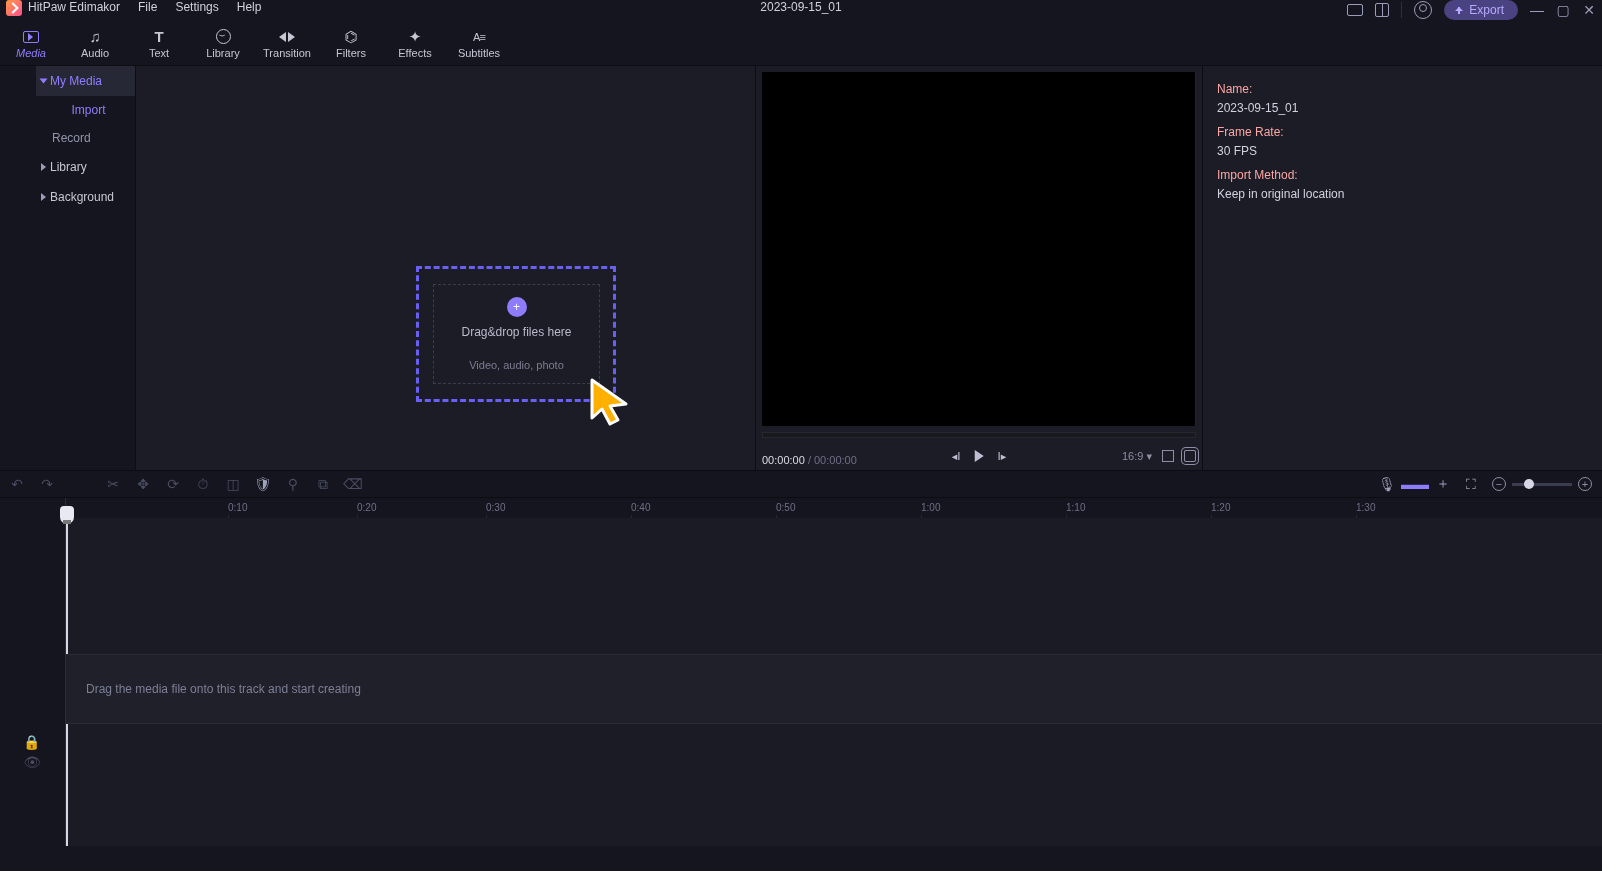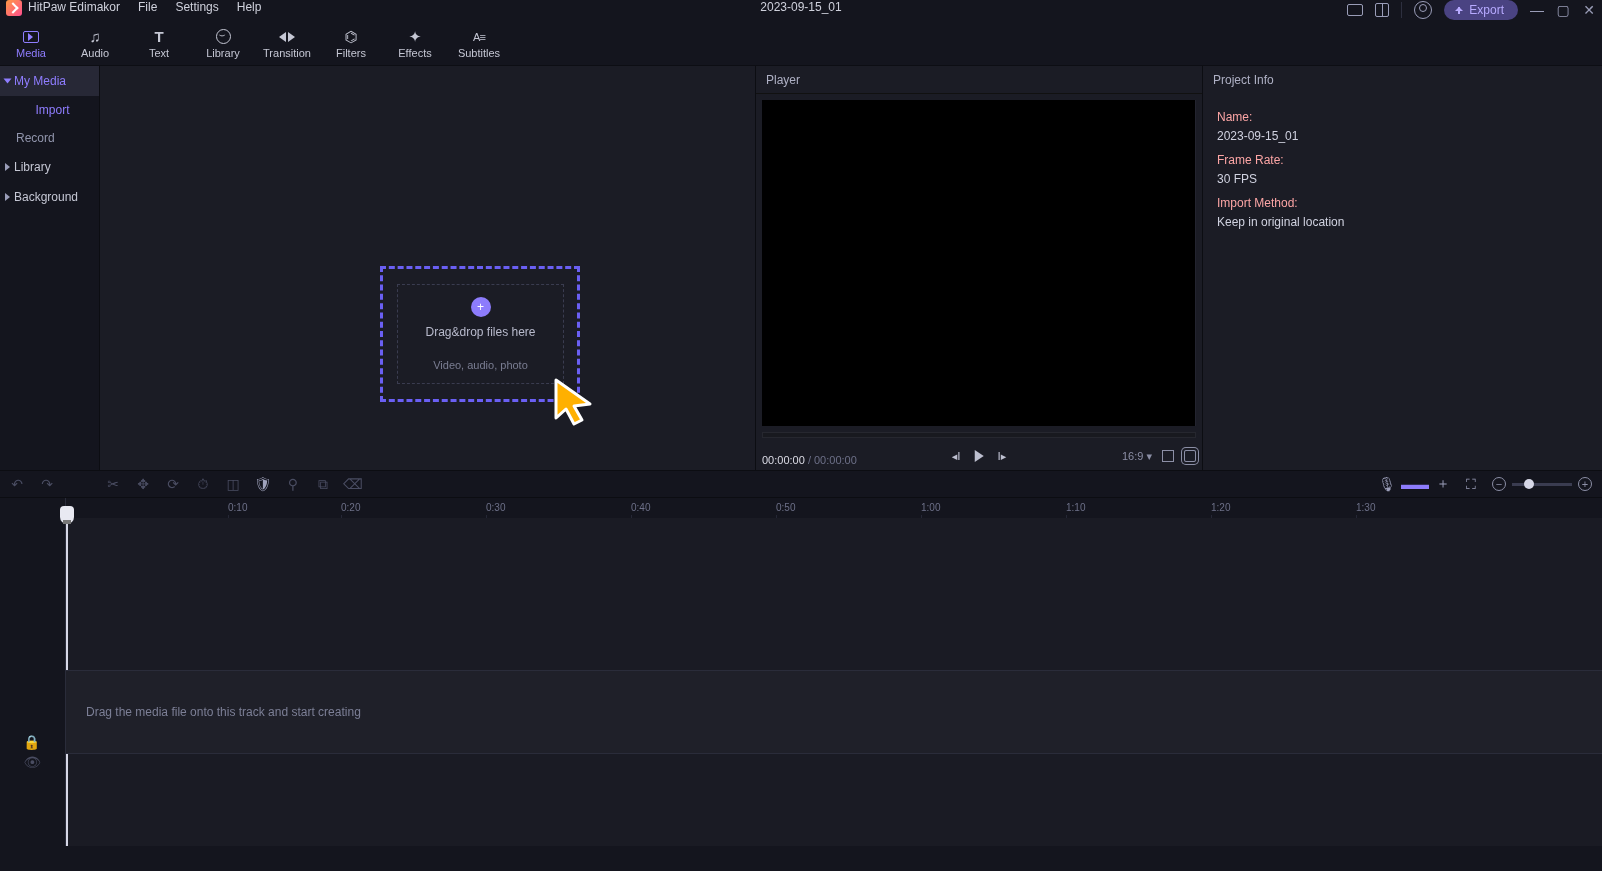--- a/index.html
+++ b/index.html
@@ -25,41 +25,41 @@
     .export-btn .up::before{ content:""; position:absolute; left:4px; top:2px; width:2px; height:7px; background:#b7aaff; }
     .export-btn .up::after{ content:""; position:absolute; left:1px; top:2px; width:0; height:0; border-left:4px solid transparent; border-right:4px solid transparent; border-bottom:4px solid #b7aaff; }
     .winctrl { width:14px; height:14px; display:flex; align-items:center; justify-content:center; color:#9a9db8; font-size:14px;}
     .winctrl.close::before{content:"✕";}
     .winctrl.max::before{content:"▢";}
     .winctrl.min::before{content:"—";}
 
     
     .ribbon { height: 44px; background:#14151e; border-bottom:1px solid #0d0e14; display:flex; align-items:center; padding: 0 8px; gap: 18px; }
     .tool { display:flex; flex-direction:column; align-items:center; justify-content:center; gap:2px; width: 46px; color:#c5c7d4; font-size:11px; }
-    .tool.active { color:#8f7dff; }
+    .tool.active { color:#8f7dff;font-style:italic; }
     .tool .ic { width:18px; height:16px; display:flex; align-items:center; justify-content:center; }
     .ic-media { width:16px; height:12px; border:1.5px solid currentColor; border-radius:2px; position:relative; }
     .ic-media::after{content:"";position:absolute; left:4px; top:1px; width:0;height:0;border-top:4px solid transparent;border-bottom:4px solid transparent;border-left:5px solid currentColor;}
     .ic-audio::before{content:"♫"; font-size:15px;}
     .ic-text::before{content:"T"; font-size:15px; font-weight:700;}
     .ic-sticker{width:15px;height:15px;border:1.5px solid currentColor;border-radius:50%;position:relative;}
     .ic-sticker::after{content:"⌣";position:absolute;top:-2px;left:2px;font-size:11px;}
     .ic-trans{width:16px;height:10px;position:relative;}
     .ic-trans::before,.ic-trans::after{content:"";position:absolute;width:0;height:0;border-top:5px solid transparent;border-bottom:5px solid transparent;}
     .ic-trans::before{border-right:7px solid currentColor;left:0;}
     .ic-trans::after{border-left:7px solid currentColor;right:0;}
     .ic-filters::before{content:"⌬";font-size:15px;}
     .ic-effects::before{content:"✦";font-size:15px; position:relative;}
     .ic-sub::before{content:"A≡";font-size:11px;letter-spacing:-1px;}
 
     
     .main-row { display:flex; height: 404px; }
 
     
-    .sidebar { width: 100px; background:#14151e; border-right:1px solid #0c0d12; display:flex; flex-direction:column; }
+    .sidebar { width: 100px; background:#14151e; border-right:1px solid #0c0d12; display:flex; flex-direction:column;margin-left:36px; }
     .side-item { padding: 8px 10px 8px 14px; font-size:12px; color:#c5c7d4; display:flex; align-items:center; }
     .side-item.sel { background:#272836; color:#8f7dff; }
     .side-item .caret { width:0;height:0;border-top:4px solid transparent;border-bottom:4px solid transparent;border-left:5px solid #9a9db8;margin-right:4px;margin-left:-9px;}
     .side-item.sel .caret { transform: rotate(90deg); border-left-color:#8f7dff; }
     .side-sub { padding: 7px 10px 7px 16px; color:#9195ac; font-size:12px;}
     .side-sub.active { color:#8f7dff;text-align:center; }
 
     
     .media-panel { flex:1; background:#1b1c25; position:relative; }
     .dropzone-outer { position:absolute; top:200px; left:280px; width:200px; height:136px; border:3px dashed #6a5ff3; }
@@ -108,21 +108,21 @@
     .ruler .tick { position:absolute; top:4px; }
     .ruler .tick::before{content:"|"; color:#3a3c50; position:absolute; top:12px; font-size:6px;}
 
     
     .timeline { height: 328px; background:#1a1b24; position:relative; display:flex; flex-direction:column;}
     .tl-strip { display:flex; height:100%; }
     .tl-gutter { width:66px; background:#14151e; border-right:1px solid #2a2c3a; display:flex; flex-direction:column; align-items:center; justify-content:center; gap:8px; color:#4a4d62; }
     .tl-gutter .row { height:72px; display:flex; flex-direction:column; align-items:center; justify-content:center; gap:6px;}
     .tl-tracks { flex:1; position:relative; }
     .tl-row { height:110px; border-bottom:0px solid #23242f; position:relative; }
-    .tl-row.track { border-top:1px solid #2a2c3a; border-bottom:1px solid #2a2c3a; height:84px; margin-top:42px; background:#1f2029;}
+    .tl-row.track { border-top:1px solid #2a2c3a; border-bottom:1px solid #2a2c3a; height:70px; margin-top:26px; background:#1f2029;}
     .tl-row.track .hint { position:absolute; left:20px; top:50%; transform:translateY(-50%); color:#7c7f96; font-size:12px;}
     .playhead { position:absolute; left:0; top:-4px; bottom:0; width:2px; background:#d6d7e6; }
     .playhead::before{content:""; position:absolute; top:-8px; left:-6px; width:14px;height:18px; background:#e8e9f2; border-radius:4px 4px 7px 7px;}
     .playhead::after{content:""; position:absolute; top:6px; left:-3px; width:8px; height:4px; background:#777;}
 
   </style>
 </head>
 <body>
 
 <div class="titlebar">
@@ -214,40 +214,38 @@
       <div class="plus">+</div>
       <div class="l1">Drag&amp;drop files here</div>
       <div class="l2">Video, audio, photo</div>
     </div>
     <svg class="cursor-ovly" width="50" height="56">
       <polygon points="4,4 4,42 14,33 22,48 30,44 22,30 38,28" fill="#ffb000" stroke="#fff" stroke-width="3" stroke-linejoin="round"></polygon>
     </svg>
   </div>
 
   <div class="player">
-    <div class="panel-head">Player</div>
     <div class="player-view"></div>
     <div class="progress-strip"></div>
     <div class="player-ctrl">
       <span class="tc"><span class="cur">00:00:00</span><span class="dur"> / </span><span class="dur">00:00:00</span></span>
       <div class="pl-icons">
         <span class="ic-pb">◂Ⅰ</span>
         <span class="ic-play"></span>
         <span class="ic-pf">Ⅰ▸</span>
       </div>
       <div class="pl-right">
         <span>16:9 ▾</span>
         <span class="sq-ic"></span>
         <span class="full-ic"></span>
       </div>
     </div>
   </div>
 
   <div class="projinfo">
-    <div class="panel-head">Project Info</div>
     <div class="pi-body">
       <div class="pi-label">Name:</div>
       <div class="pi-value">2023-09-15_01</div>
       <div class="pi-label">Frame Rate:</div>
       <div class="pi-value">30 FPS</div>
       <div class="pi-label">Import Method:</div>
       <div class="pi-value">Keep in original location</div>
     </div>
   </div>
 </div>
@@ -277,21 +275,21 @@
         </div>
       <span class="plus2">+</span>
     </div>
   </div>
 </div>
 
 <div class="ruler">
   <div class="ruler-gutter"></div>
   <div class="ruler-ticks" id="ruler-ticks">
       <span class="tick" style="left: 130px; padding-left: 32px;">0:10</span>
-      <span class="tick" style="left: 275px; text-align: right;">0:20</span>
+      <span class="tick" style="left: 291px; text-align: right;">0:20</span>
       <span class="tick" style="left: 420px;">0:30</span>
       <span class="tick" style="left: 565px;">0:40</span>
       <span class="tick" style="left: 710px;">0:50</span>
       <span class="tick" style="left: 855px;">1:00</span>
       <span class="tick" style="left: 1000px;">1:10</span>
       <span class="tick" style="left: 1145px;">1:20</span>
       <span class="tick" style="left: 1290px;">1:30</span>
     </div>
 </div>
 

